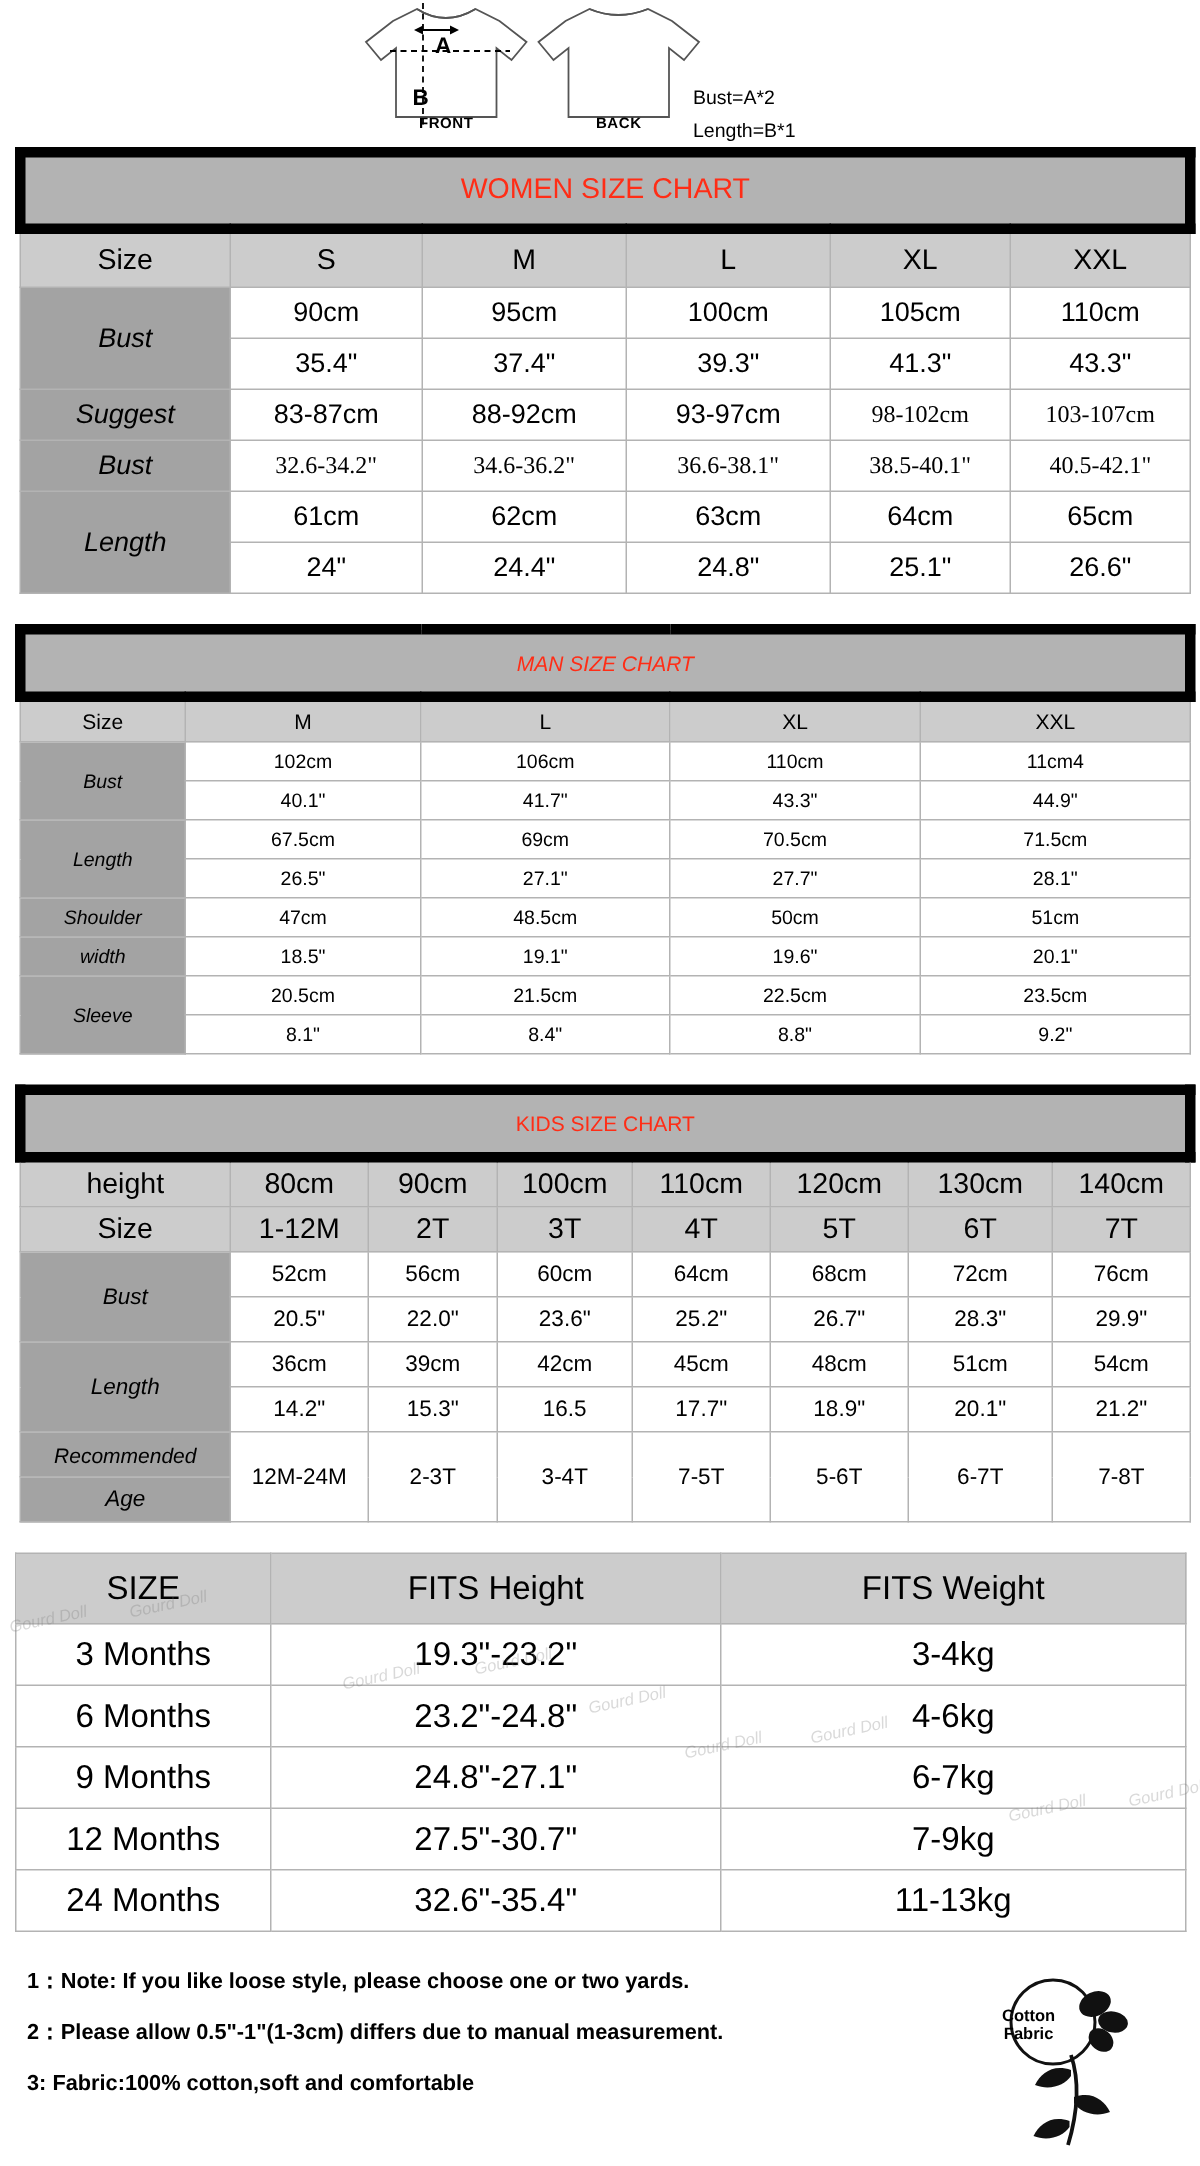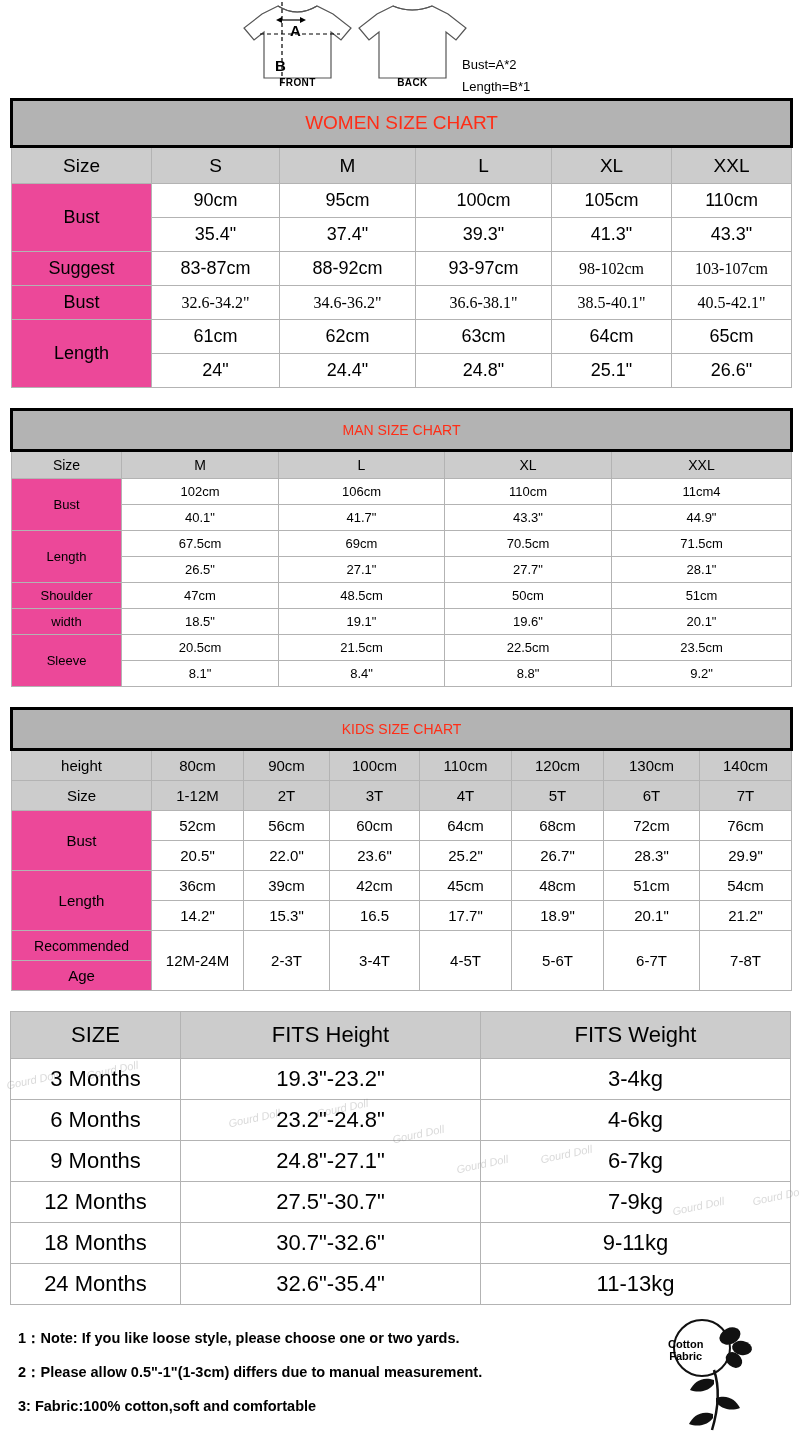--- a/index.html
+++ b/index.html
@@ -73,34 +73,35 @@
   table {
     border-collapse: collapse;
     width: 780px;
     margin: 0 10px;
     table-layout: fixed;
   }
   .tbl-title td {
     background: #b3b3b3;
     color: #ff2d16;
     text-align: center;
-    border: 3px solid #000000;
+    border: 7px solid #000000;
   }
   td {
     border: 1px solid #b3b3b3;
     text-align: center;
     vertical-align: middle;
     background: #ffffff;
     padding: 0;
   }
   td.hdr {
     background: #cccccc;
   }
   td.lbl {
-    background: #ec4899;
+    background: #a3a3a3;
+    font-style: italic;
   }
 
   
   .women { margin-top: 0; }
   .women .tbl-title td {
     font-size: 19px;
     height: 44px;
     font-weight: normal;
   }
   .women td {
@@ -109,37 +110,38 @@
   }
   .women td.hdr { font-size: 19px; height: 35px; }
   .women .sm { font-size: 16px; font-family: Liberation Serif, serif; }
 
   .spacer { height: 20px; }
 
   
   .man .tbl-title td {
     font-size: 14px;
     height: 38px;
+    font-style: italic;
   }
   .man td {
     font-size: 13px;
     height: 25px;
   }
   .man td.hdr { font-size: 14px; height: 26px; }
 
   
   .kids .tbl-title td {
     font-size: 14px;
     height: 38px;
   }
   .kids td {
     font-size: 15px;
     height: 29px;
   }
-  .kids td.hdr { font-size: 15px; }
+  .kids td.hdr { font-size: 19px; }
 
   
   .romper .tbl-title td {
     font-size: 14px;
     height: 42px;
   }
   .romper td {
     font-size: 22px;
     height: 40px;
   }
@@ -460,21 +462,21 @@
       <td>18.9"</td>
       <td>20.1"</td>
       <td>21.2"</td>
     </tr>
 
     <tr>
       <td class="lbl" style="font-size:14px">Recommended</td>
       <td rowspan="2">12M-24M</td>
       <td rowspan="2">2-3T</td>
       <td rowspan="2">3-4T</td>
-      <td rowspan="2">4-5T</td>
+      <td rowspan="2">7-5T</td>
       <td rowspan="2">5-6T</td>
       <td rowspan="2">6-7T</td>
       <td rowspan="2">7-8T</td>
     </tr>
     <tr>
       <td class="lbl">Age</td>
     </tr>
   </tbody>
     </table>
 
@@ -504,25 +506,20 @@
     </tr>
     <tr>
       <td>9 Months</td>
       <td>24.8"-27.1"</td>
       <td>6-7kg</td>
     </tr>
     <tr>
       <td>12 Months</td>
       <td>27.5"-30.7"</td>
       <td>7-9kg</td>
-    </tr>
-    <tr>
-      <td>18 Months</td>
-      <td>30.7"-32.6"</td>
-      <td>9-11kg</td>
     </tr>
     <tr>
       <td>24 Months</td>
       <td>32.6"-35.4"</td>
       <td>11-13kg</td>
     </tr>
   </tbody>
     </table>
 
   <div class="notes">

